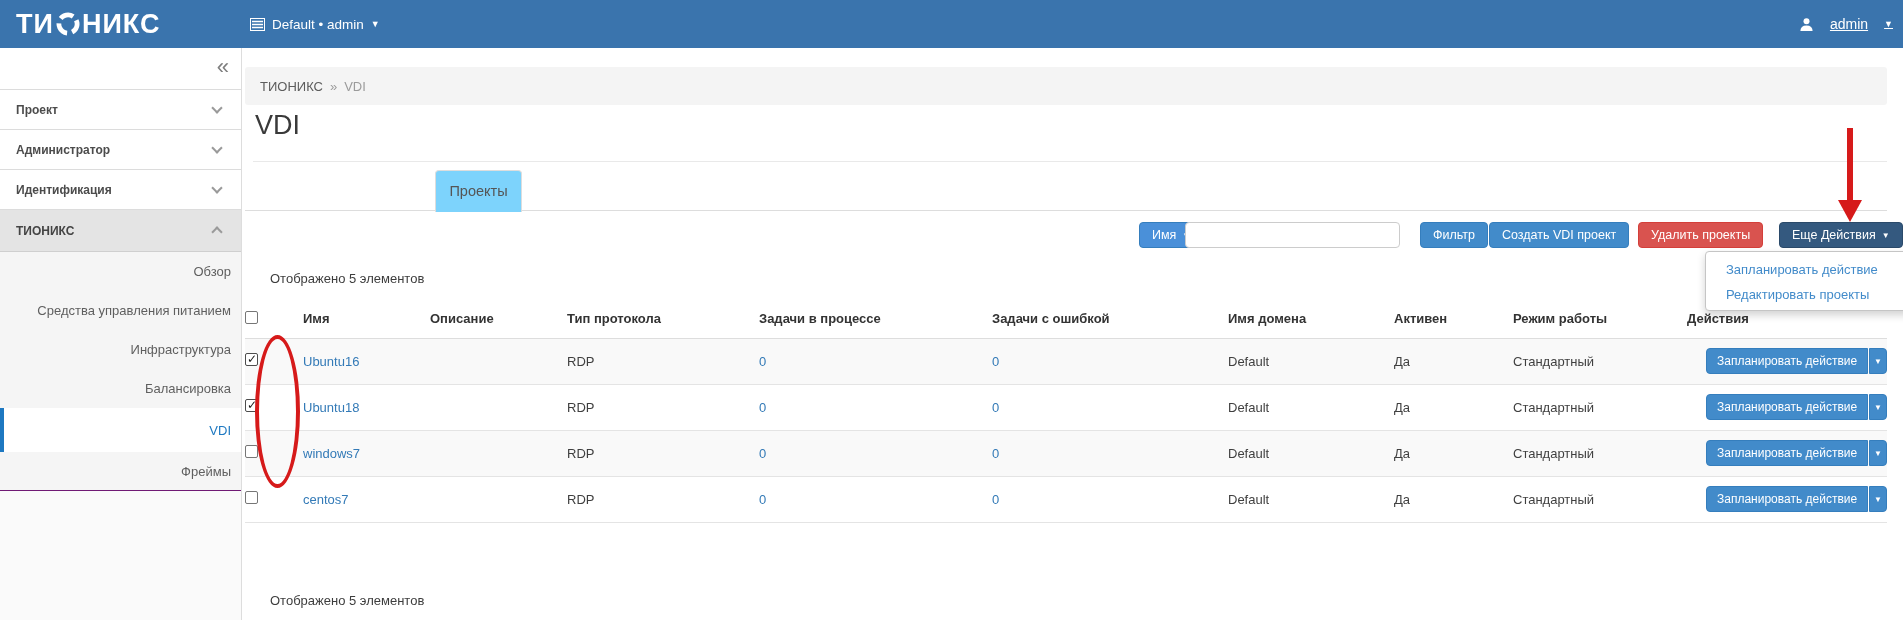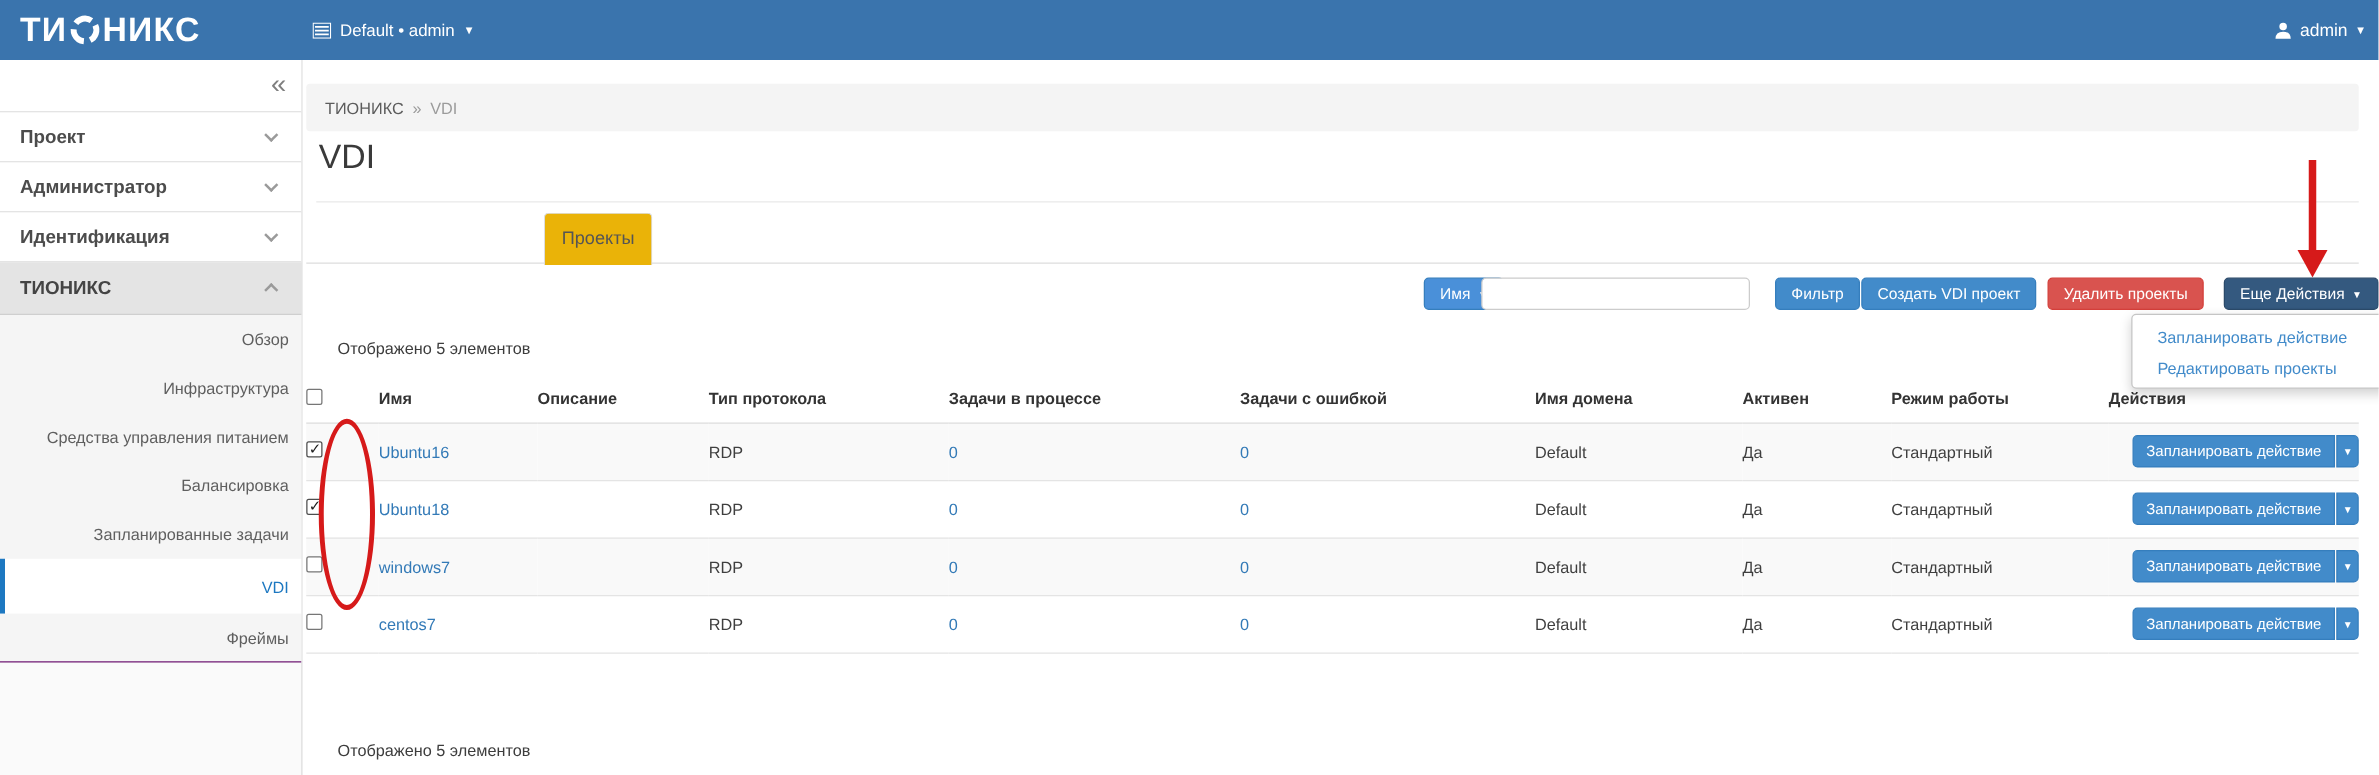--- a/index.html
+++ b/index.html
@@ -8,30 +8,30 @@
   #app { position:relative; width:1903px; height:620px; background:#fff; overflow:hidden; }
 
   
   .topbar { position:absolute; left:0; top:0; width:1903px; height:48px; background:#3a74ad; }
   .logo { position:absolute; left:16px; top:0; height:48px; display:flex; align-items:center;
           color:#fff; font-size:27px; font-weight:bold; letter-spacing:1px; }
   .logo svg { margin:0 1px; }
   .proj-switch { position:absolute; left:250px; top:0; height:48px; display:flex; align-items:center;
           gap:7px; color:#fff; font-size:13.5px; cursor:pointer;justify-content:center; }
   .user-menu { position:absolute; right:10px; top:0; height:48px; display:flex; align-items:center;
-          gap:6px; color:#fff; font-size:14px; cursor:pointer; }
+          gap:16px; color:#fff; font-size:14px; cursor:pointer;text-decoration:underline; }
   .caret-w { font-size:9px; color:#fff; }
 
   
   .sidebar { position:absolute; left:0; top:48px; width:242px; height:572px; background:#fafafa;
              border-right:1px solid #ddd; }
   .collapse-row { height:42px; background:#fff; border-bottom:1px solid #dcdcdc; position:relative; }
   .collapse-btn { position:absolute; right:12px; top:6px; font-size:22px; color:#7f7f7f; cursor:pointer; }
   .nav-item { height:40px; background:#fff; border-bottom:1px solid #dcdcdc; position:relative;
-              display:flex; align-items:center; padding-left:16px; font-size:15px; font-weight:bold;
+              display:flex; align-items:center; padding-left:16px; font-size:12px; font-weight:bold;
               color:#4c4c4c; cursor:pointer; }
   .nav-item.open { height:42px; background:#e4e4e4; border-bottom:1px solid #cfcfcf; color:#444; }
   .chev { position:absolute; right:20px; width:8px; height:8px; border-right:2px solid #9a9a9a;
           border-bottom:2px solid #9a9a9a; }
   .chev.down { transform:rotate(45deg); top:14px; }
   .chev.up { transform:rotate(-135deg); top:18px; }
   .subpanel { background:#f5f5f5; }
   .sub-item { height:39px; background:#f5f5f5; display:flex; align-items:center; justify-content:flex-end;
               padding-right:10px; font-size:13px; color:#5f5f5f; cursor:pointer; }
   .sub-item.active { height:44px; background:#fff; border-left:4px solid #1d78c1; color:#1d78c1; }
@@ -42,21 +42,21 @@
                 border-radius:3px; display:flex; align-items:center; padding-left:15px; font-size:13px; gap:7px; }
   .crumb-root { color:#5c5c5c; cursor:pointer; }
   .crumb-sep, .crumb-cur { color:#9b9b9b; }
   .page-title { position:absolute; left:255px; top:110px; font-size:27px; color:#3a3a3a; }
   .title-divider { position:absolute; left:253px; top:161px; width:1634px; height:1px; background:#e9e9e9; }
 
   .tabline { position:absolute; left:245px; top:210px; width:1642px; height:1px; background:#ddd; z-index:1; }
   .tab { position:absolute; top:170px; height:41px; line-height:41px; font-size:14.5px; text-align:center;
          cursor:pointer; z-index:2; }
   .tab-inactive { left:258px; padding:0 15px; color:#337ab7; }
-  .tab-active { left:435px; width:87px; height:42px; background:#eab308; border:1px solid #ddd; border-bottom:none;
+  .tab-active { left:435px; width:87px; height:42px; background:#7dd3fc; border:1px solid #ddd; border-bottom:none;
                 border-radius:4px 4px 0 0; color:#555; }
 
   
   .btn { position:absolute; top:222px; height:26px; display:inline-flex; align-items:center; gap:6px;
          padding:0 12px; font-size:12.5px; color:#fff; background:#428bca; border:1px solid #357ebd;
          border-radius:4px; cursor:pointer; white-space:nowrap; }
   .btn .caret-w { font-size:8px; }
   .btn-name { left:1139px; background:#4a90d9; }
   .search-input { position:absolute; left:1185px; top:222px; width:215px; height:26px; border:1px solid #ccc;
                   border-radius:4px; background:#fff; padding:0 8px; font-size:13px; }
@@ -154,24 +154,23 @@
     <span class="chev down"></span>
   </div>
 
   <div class="nav-item open">
     <span class="nav-label">ТИОНИКС</span>
     <span class="chev up"></span>
   </div>
 </div>
     <div id="subpanel" class="subpanel">
         <div class="sub-item">Обзор</div>
+        <div class="sub-item">Средства управления питанием</div>
         <div class="sub-item">Инфраструктура</div>
-        <div class="sub-item">Средства управления питанием</div>
         <div class="sub-item">Балансировка</div>
-        <div class="sub-item">Запланированные задачи</div>
         <div class="sub-item active">VDI</div>
         <div class="sub-item last">Фреймы</div>
       </div>
   </div>
 
   <div class="breadcrumb">
     <span class="crumb-root">ТИОНИКС</span>
     <span class="crumb-sep">»</span>
     <span class="crumb-cur">VDI</span>
   </div>

